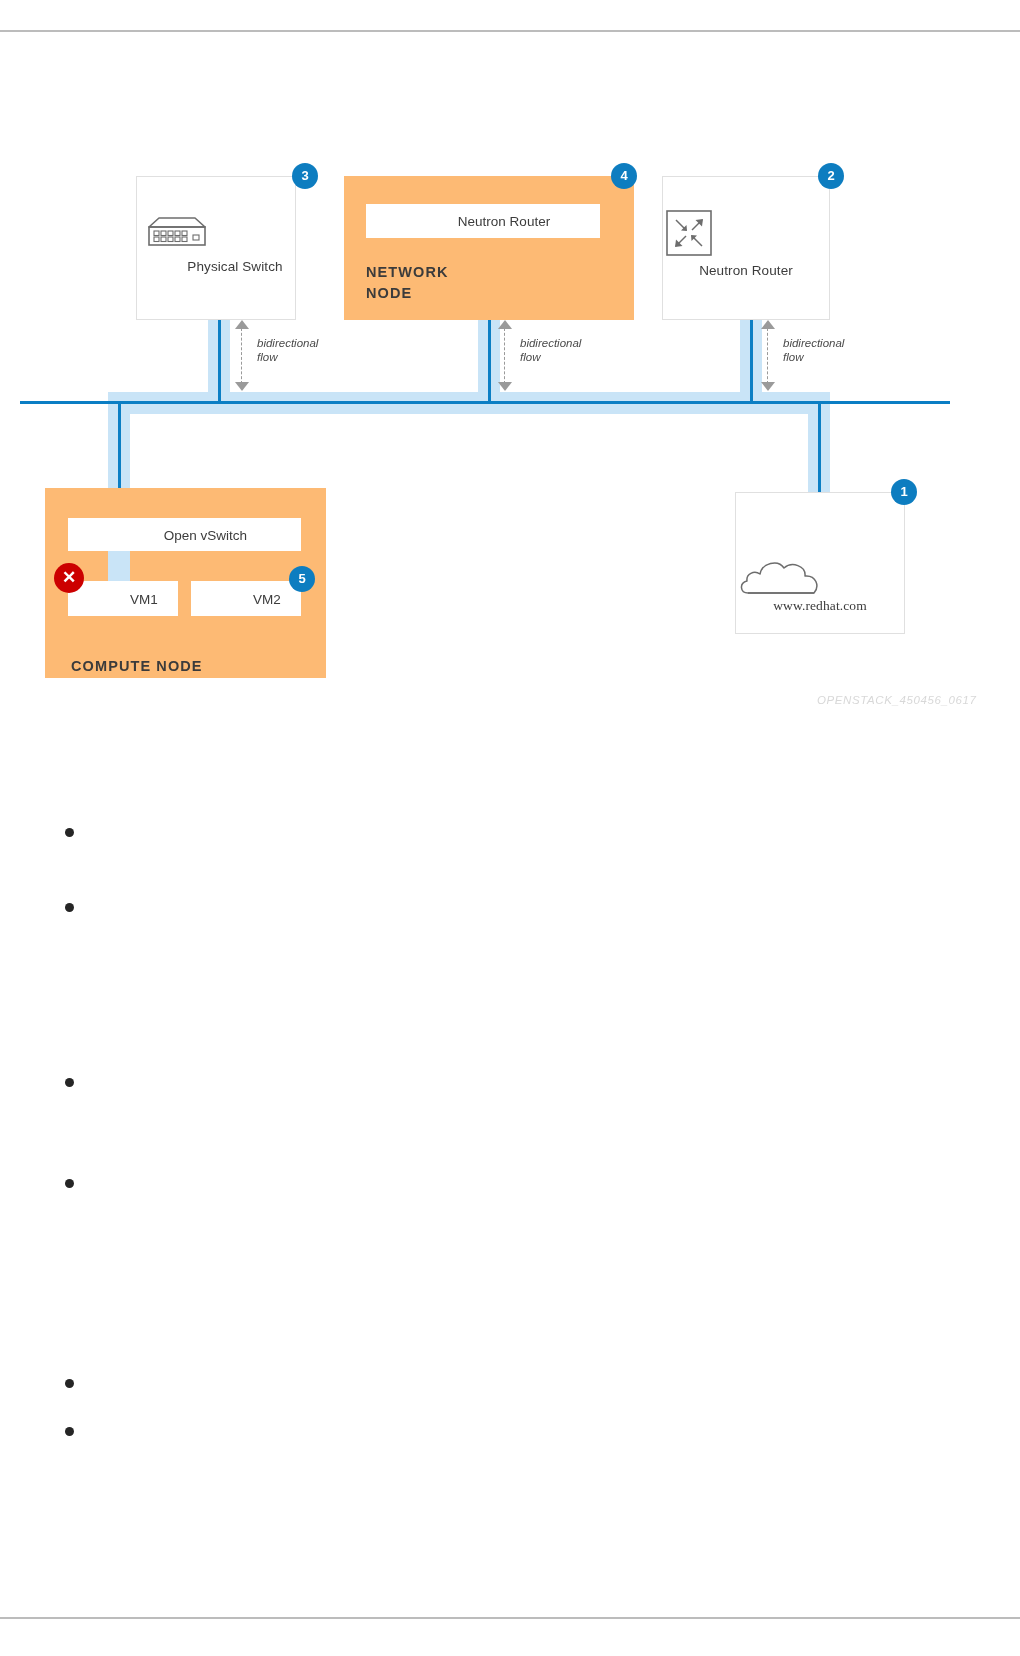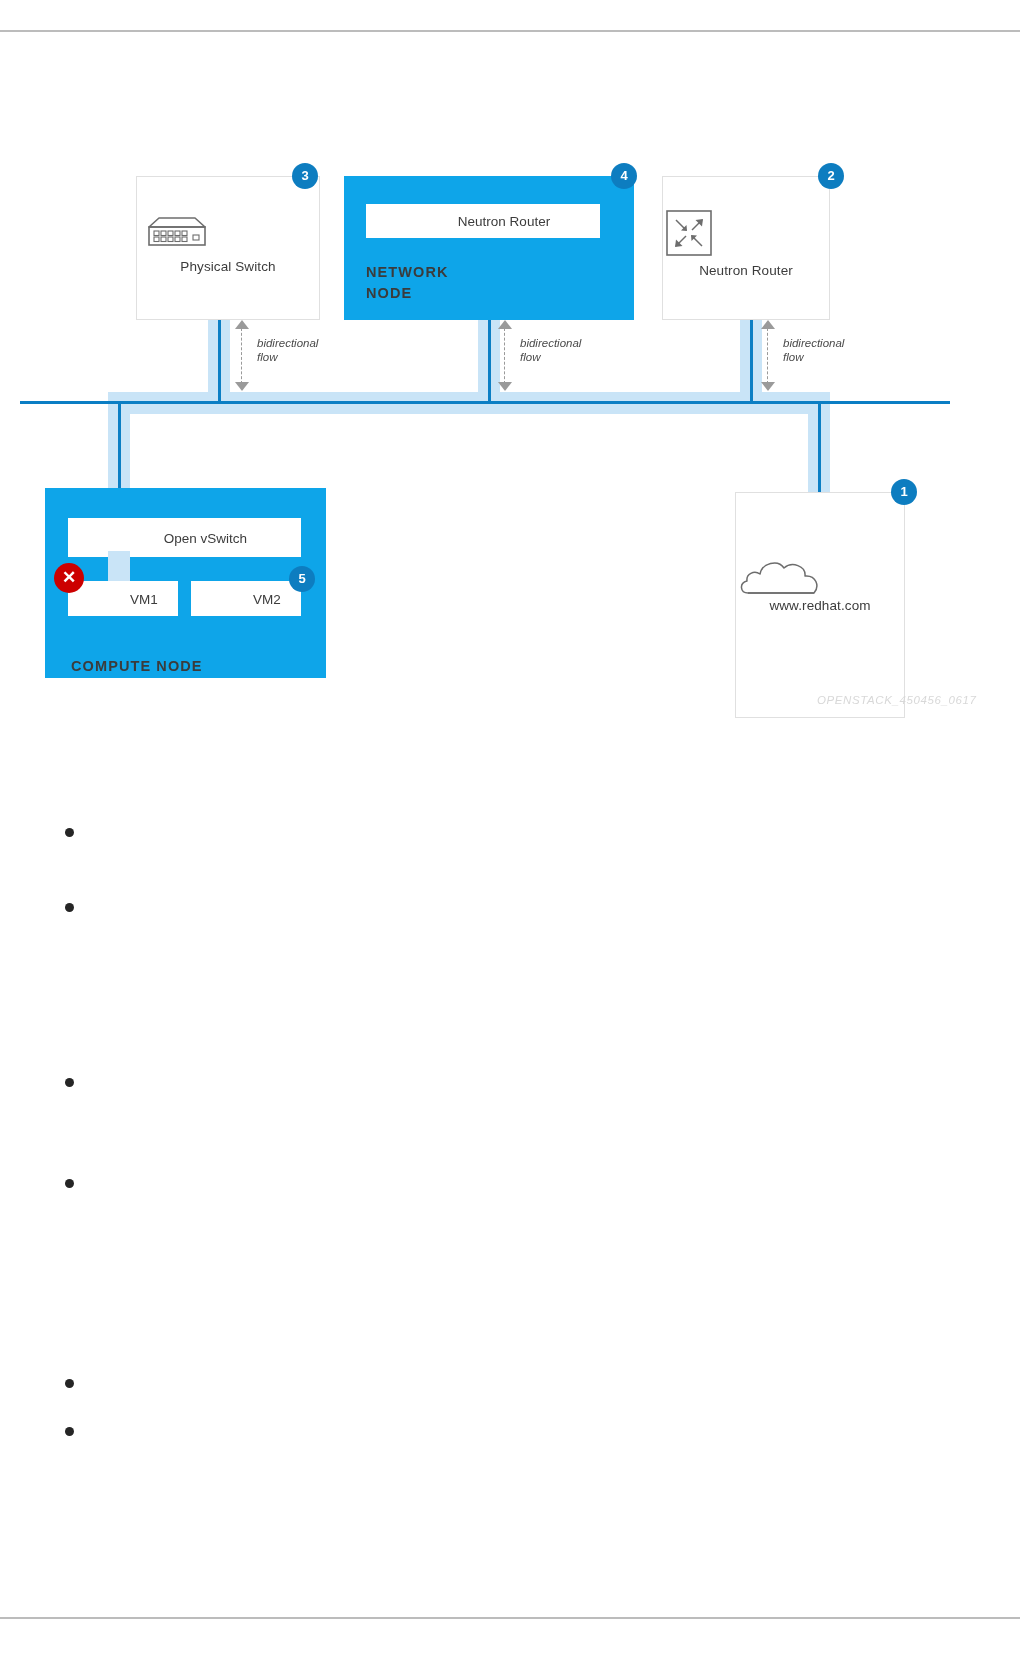--- a/index.html
+++ b/index.html
@@ -37,21 +37,21 @@
 
   
   .box-white {
     position: absolute;
     background: #ffffff;
     border: 1px solid #e0e0e0;
     box-sizing: border-box;
   }
   .box-gray {
     position: absolute;
-    background: #0ea5e9;
+    background: #fdba74;
     box-sizing: border-box;
   }
   .inner-white {
     position: absolute;
     background: #ffffff;
     box-sizing: border-box;
   }
 
   
   .node-caption {
@@ -222,21 +222,21 @@
 
   <div class="core-h" style="left:20px; top:401px; width:930px;"></div>
 
   <div class="core-v" style="left:218px; top:300px; height:104px;"></div>
   <div class="core-v" style="left:488px; top:232px; height:172px;"></div>
   <div class="core-v" style="left:750px; top:300px; height:104px;"></div>
 
   <div class="core-v" style="left:118px; top:401px; height:181px;"></div>
   <div class="core-v" style="left:818px; top:401px; height:119px;"></div>
 
-  <div class="box-white" style="left:136px; top:176px; width:184px; height:144px;">
+  <div class="box-white" style="left:136px; top:176px; width:160px; height:144px;padding-left:19px;">
     <div style="position:absolute; left:0; top:36px; width:100%; text-align:center;">
       <svg width="76" height="40" viewBox="0 0 76 40">
         <path d="M12 14 L22 5 L58 5 L68 14 Z" fill="none" stroke="#6d6d6d" stroke-width="1.6" stroke-linejoin="round"></path>
         <rect x="12" y="14" width="56" height="18" fill="none" stroke="#6d6d6d" stroke-width="1.6"></rect>
         <rect x="17" y="18" width="5" height="4.5" fill="none" stroke="#6d6d6d" stroke-width="1.1"></rect>
         <rect x="24" y="18" width="5" height="4.5" fill="none" stroke="#6d6d6d" stroke-width="1.1"></rect>
         <rect x="31" y="18" width="5" height="4.5" fill="none" stroke="#6d6d6d" stroke-width="1.1"></rect>
         <rect x="38" y="18" width="5" height="4.5" fill="none" stroke="#6d6d6d" stroke-width="1.1"></rect>
         <rect x="45" y="18" width="5" height="4.5" fill="none" stroke="#6d6d6d" stroke-width="1.1"></rect>
         <rect x="17" y="24" width="5" height="4.5" fill="none" stroke="#6d6d6d" stroke-width="1.1"></rect>
@@ -309,38 +309,38 @@
       <span>flow</span>
     </div>
   </div>
 
   <div style="position:absolute; left:232px; top:320px; width:104px; height:74px; background:#ffffff; z-index:-1;"></div>
 
   <div class="box-gray" style="left:45px; top:488px; width:281px; height:190px;">
     <div class="node-title" style="left:26px; top:152px;margin-top:16px;">COMPUTE NODE</div>
   </div>
 
-  <div class="inner-white" style="left:68px; top:518px; width:233px; height:39px;">
+  <div class="inner-white" style="left:68px; top:518px; width:233px; height:33px;">
     <div class="inner-label">Open vSwitch</div>
   </div>
 
   <div class="inner-white" style="left:68px; top:581px; width:110px; height:35px;">
     <div class="inner-label">VM1</div>
   </div>
 
   <div class="inner-white" style="left:191px; top:581px; width:110px; height:35px;">
     <div class="inner-label">VM2</div>
   </div>
 
   <div class="band-v" style="left:108px; top:551px; width:22px; height:30px;"></div>
 
   <div class="badge-x" style="left:54px; top:563px;">✕</div>
   <div class="badge" style="left:289px; top:566px;">5</div>
 
-  <div class="box-white" style="left:735px; top:492px; width:170px; height:226px;">
+  <div class="box-white" style="left:735px; top:492px; width:170px; height:142px;font-family:Liberation Serif, serif;">
     <div style="position:absolute; left:0; top:60px; width:100%; text-align:center;">
         <svg width="92" height="44" viewBox="0 0 92 44">
           <path d="M12 40 C4 40 3 30 11 28 C10 21 18 17 24 21 C26 10 42 6 48 15
                    C56 8 70 13 69 23 C80 22 84 33 78 40 Z" fill="none" stroke="#6d6d6d" stroke-width="1.5" stroke-linejoin="round"></path>
           <line x1="12" y1="40" x2="78" y2="40" stroke="#6d6d6d" stroke-width="1.5"></line>
         </svg>
     </div>
     <div class="node-caption" style="top:105px;">www.redhat.com</div>
   </div>
   <div class="badge" style="left:891px; top:479px;">1</div>

